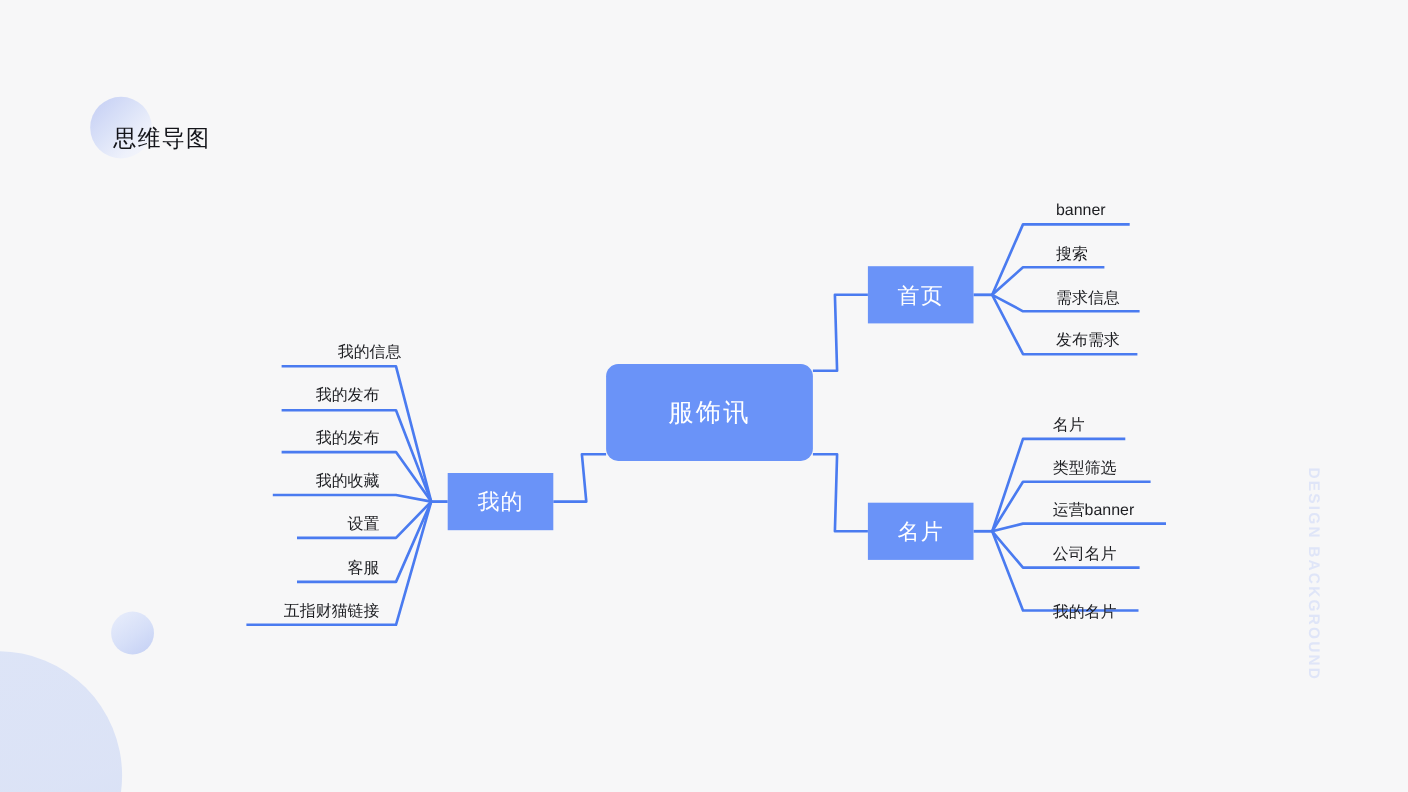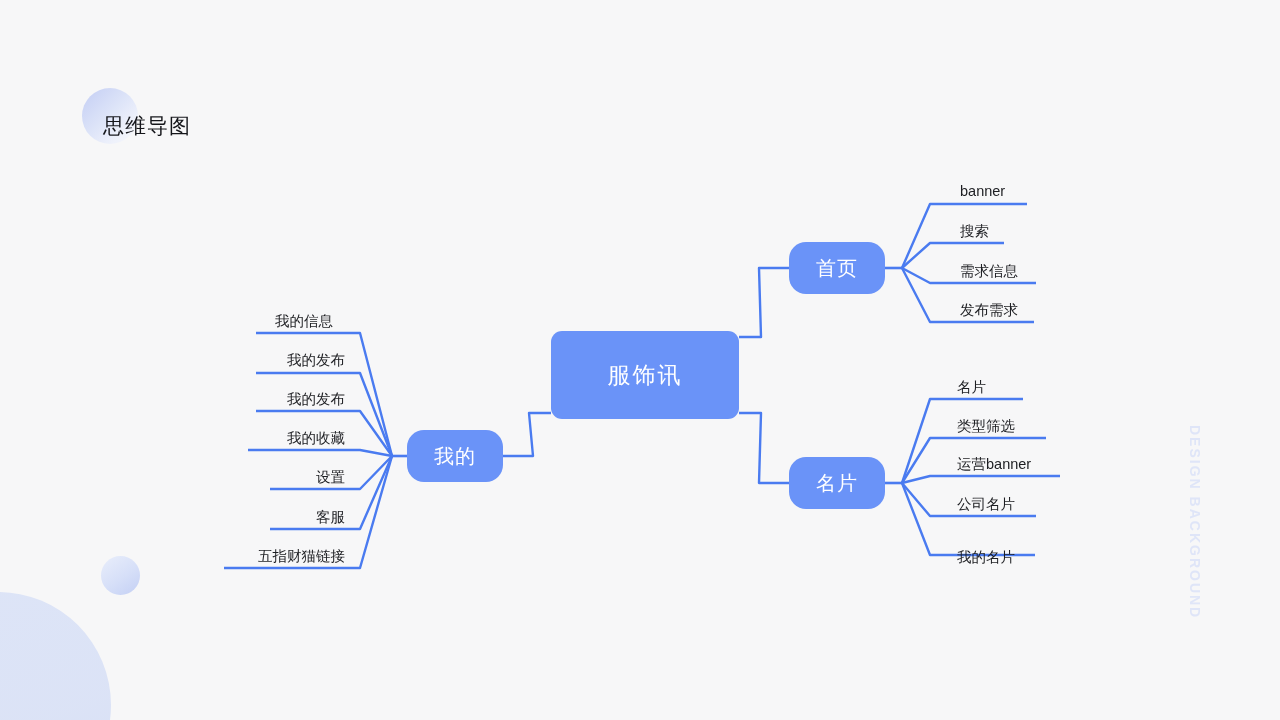--- a/index.html
+++ b/index.html
@@ -85,21 +85,21 @@
   }
 
   
   .node {
     position: absolute;
     display: flex;
     align-items: center;
     justify-content: center;
     background: #6a93f8;
     color: #ffffff;
-    border-radius: 17px;
+    border-radius: 0;
     box-sizing: border-box;
     white-space: nowrap;
   }
   .node.root {
     left: 551px; top: 331px;
     width: 188px; height: 88px;
     border-radius: 11px;
     font-size: 23px;
     letter-spacing: 2px;
   }
@@ -169,21 +169,21 @@
   <div id="leaf-layer">
       <div class="leaf-label right" style="left: 960px; top: 184px;">banner</div>
       <div class="leaf-label right" style="left: 960px; top: 224px;">搜索</div>
       <div class="leaf-label right" style="left: 960px; top: 264px;">需求信息</div>
       <div class="leaf-label right" style="left: 960px; top: 303px;">发布需求</div>
       <div class="leaf-label right" style="left: 957px; top: 380px;">名片</div>
       <div class="leaf-label right" style="left: 957px; top: 419px;">类型筛选</div>
       <div class="leaf-label right" style="left: 957px; top: 457px;">运营banner</div>
       <div class="leaf-label right" style="left: 957px; top: 497px;">公司名片</div>
       <div class="leaf-label right" style="left: 957px; top: 550px;">我的名片</div>
-      <div class="leaf-label left" style="left: 333px; top: 314px;">我的信息</div>
+      <div class="leaf-label left" style="left: 365px; top: 314px;">我的信息</div>
       <div class="leaf-label left" style="left: 345px; top: 353px;">我的发布</div>
       <div class="leaf-label left" style="left: 345px; top: 392px;">我的发布</div>
       <div class="leaf-label left" style="left: 345px; top: 431px;">我的收藏</div>
       <div class="leaf-label left" style="left: 345px; top: 470px;">设置</div>
       <div class="leaf-label left" style="left: 345px; top: 510px;">客服</div>
       <div class="leaf-label left" style="left: 345px; top: 549px;">五指财猫链接</div>
     </div>
 </div>
 
 </body></html>

